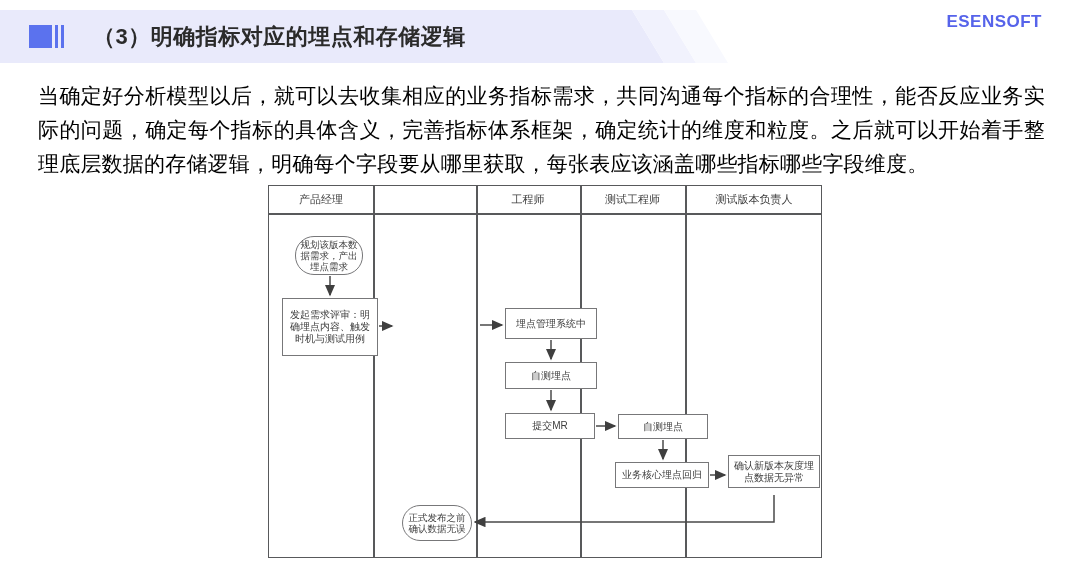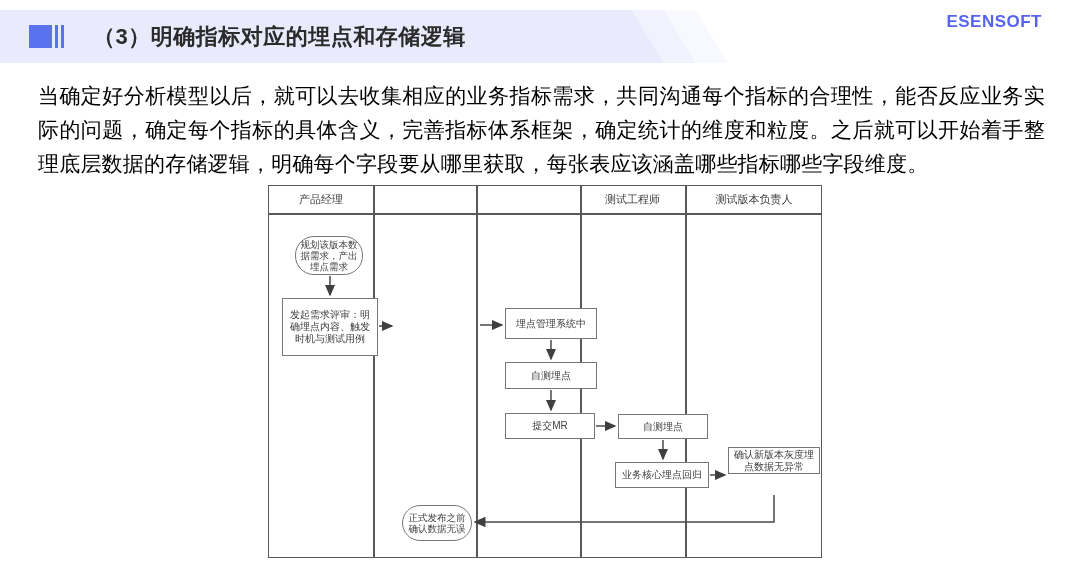--- a/index.html
+++ b/index.html
@@ -64,35 +64,36 @@
 <div class="para">当确定好分析模型以后，就可以去收集相应的业务指标需求，共同沟通每个指标的合理性，能否反应业务实际的问题，确定每个指标的具体含义，完善指标体系框架，确定统计的维度和粒度。之后就可以开始着手整理底层数据的存储逻辑，明确每个字段要从哪里获取，每张表应该涵盖哪些指标哪些字段维度。</div>
 
 <div class="flow">
   <div class="vline" style="left:104px"></div>
   <div class="vline" style="left:207px"></div>
   <div class="vline" style="left:311px"></div>
   <div class="vline" style="left:416px"></div>
   <div class="hline"></div>
 
   <div class="lane-label" style="left:0;width:104px">产品经理</div>
+  <div class="lane-label" style="left:207px;width:104px">工程师</div>
   <div class="lane-label" style="left:311px;width:105px">测试工程师</div>
   <div class="lane-label" style="left:416px;width:138px">测试版本负责人</div>
 
   <div class="fc-node stadium" style="left:26px;top:50px;width:68px;height:39px">规划该版本数
 据需求，产出
 埋点需求</div>
   <div class="fc-node" style="left:13px;top:112px;width:96px;height:58px">发起需求评审：明
 确埋点内容、触发
 时机与测试用例</div>
   <div class="fc-node" style="left:236px;top:122px;width:92px;height:31px">埋点管理系统中</div>
   <div class="fc-node" style="left:236px;top:176px;width:92px;height:27px">自测埋点</div>
   <div class="fc-node" style="left:236px;top:227px;width:90px;height:26px">提交MR</div>
   <div class="fc-node" style="left:349px;top:228px;width:90px;height:25px">自测埋点</div>
   <div class="fc-node" style="left:346px;top:276px;width:94px;height:26px">业务核心埋点回归</div>
-  <div class="fc-node" style="left:459px;top:261px;width:92px;height:27px">确认新版本灰度埋
+  <div class="fc-node" style="left:459px;top:269px;width:92px;height:33px">确认新版本灰度埋
 点数据无异常</div>
   <div class="fc-node stadium" style="left:133px;top:319px;width:70px;height:36px">正式发布之前
 确认数据无误</div>
 
   <svg class="arrows" viewBox="0 0 554 373">
     <defs>
       <marker id="arw" markerWidth="8" markerHeight="7" refX="7" refY="3.5" orient="auto">
         <path d="M0,0 L8,3.5 L0,7 Z" fill="#3f3f3f"></path>
       </marker>
     </defs>

